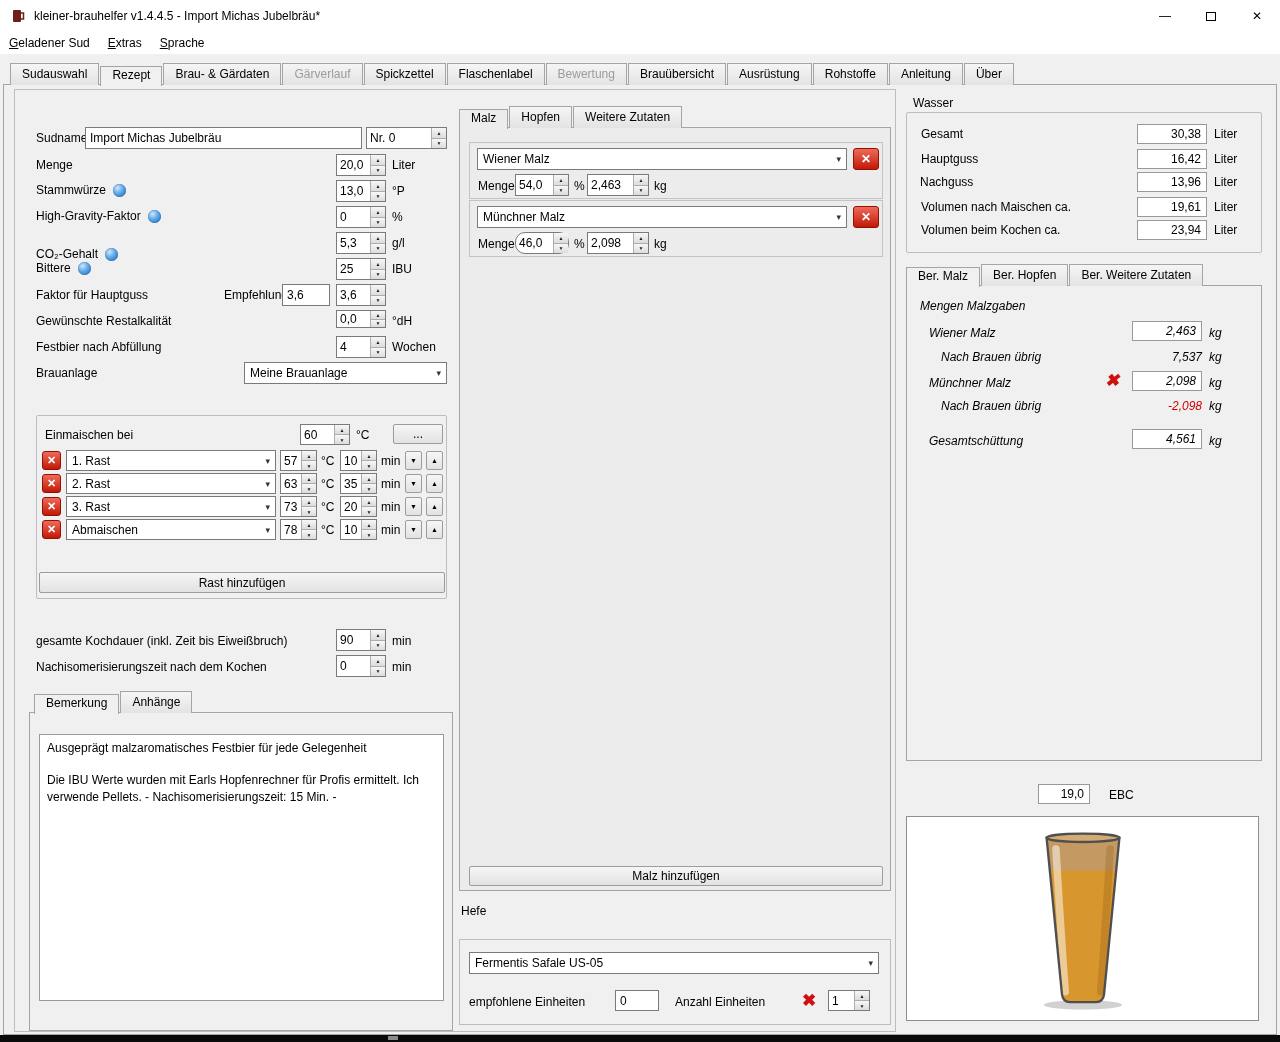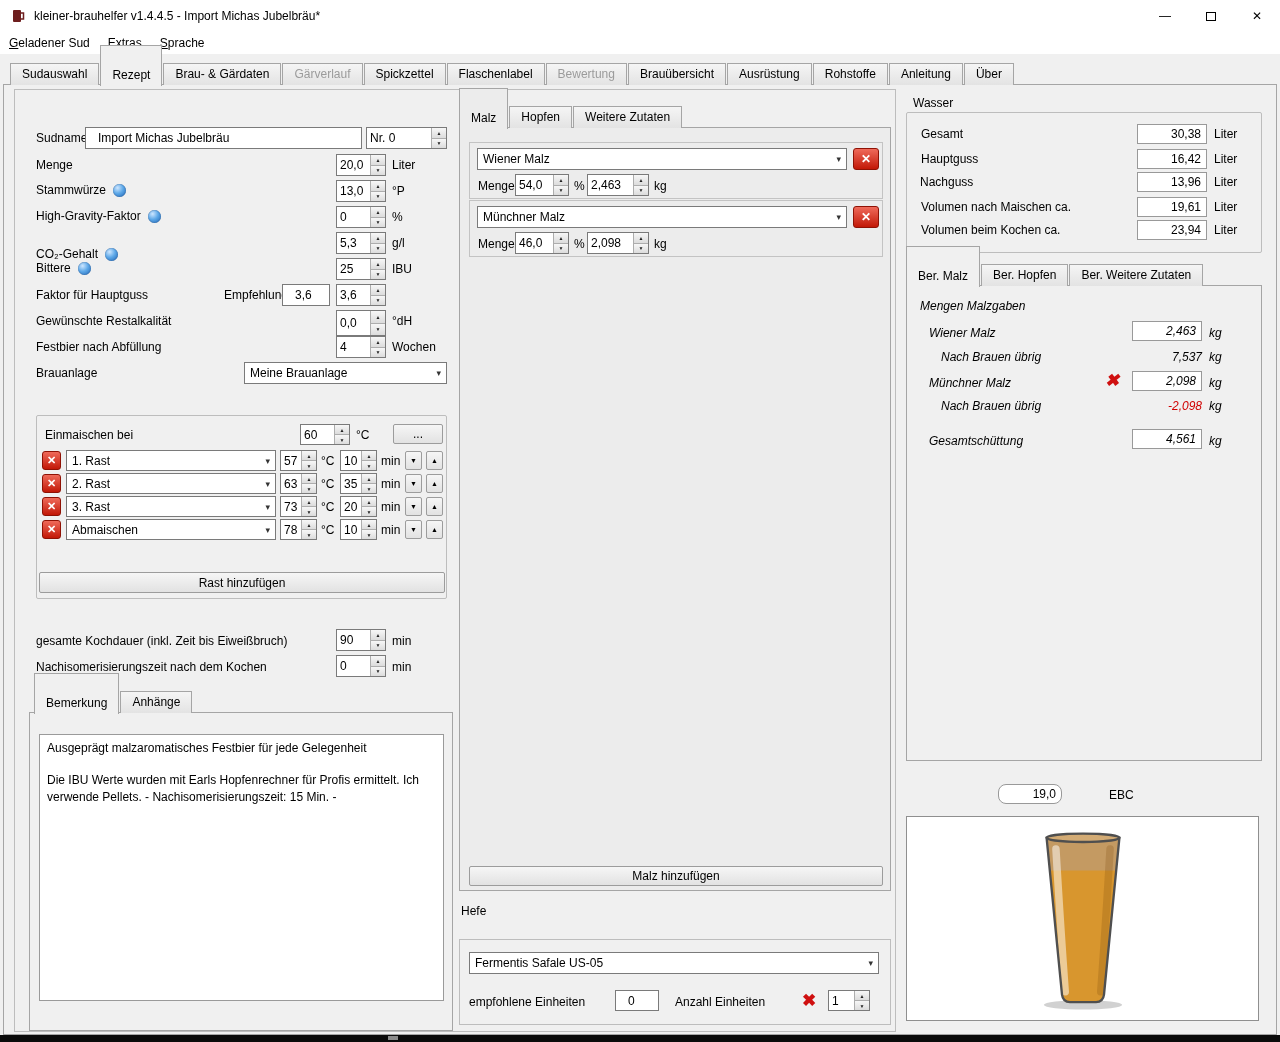--- a/index.html
+++ b/index.html
@@ -11,35 +11,35 @@
   .title-text { font-size:12px; }
   .win-controls { margin-left:auto; display:flex; height:32px; }
   .wbtn { width:46px; height:32px; display:flex; align-items:center; justify-content:center; font-size:12px; }
   .wbtn .maxbox { width:10px; height:9px; border:1px solid #000; display:block; }
 
   .menubar { position:absolute; left:0; top:32px; width:1280px; height:22px; background:#ffffff; display:flex; align-items:center; }
   .menu-item { padding:0 9px; height:22px; line-height:22px; }
 
   .tabs { position:absolute; display:flex; align-items:flex-end; z-index:3; }
   .tab { padding:3px 11px 4px; background:linear-gradient(#f5f5f5,#e3e3e3); border:1px solid #a5a5a5; border-bottom:none; margin-right:1px; white-space:nowrap; }
-  .tab.active { background:#f0f0f0; padding-top:22px; margin-bottom:-1px; z-index:4; }
+  .tab.active { background:#f0f0f0; padding-top:1px; margin-bottom:-1px; z-index:4; }
   .tab.disabled { color:#9b9b9b; }
   .tab.panelike { background:#ececec; }
 
   .page { position:absolute; left:3px; top:84px; width:1274px; height:951px; background:#f0f0f0; border:1px solid #a5a5a5; }
   .pane { position:absolute; background:#f0f0f0; border:1px solid #a5a5a5; z-index:1; }
   .frame { position:absolute; border:1px solid #bdbdbd; }
   .gbox { position:absolute; border:1px solid #bdbdbd; border-radius:2px; }
 
   .lbl { position:absolute; height:20px; line-height:20px; white-space:nowrap; }
   .lblrow { position:absolute; display:flex; align-items:center; height:22px; white-space:nowrap; }
   .globe { display:inline-block; width:13px; height:13px; border-radius:50%; margin-left:7px;
            background: radial-gradient(circle at 35% 30%, #cde6ff, #5da8e8 45%, #1c5fae 100%); box-shadow: inset 0 0 1px #0d3f7a; }
 
-  .tinput { position:absolute; border:1px solid #7a7a7a; background:#fff; padding:0 12px; font-size:12px; outline:none; }
+  .tinput { position:absolute; border:1px solid #7a7a7a; background:#fff; padding:0 4px; font-size:12px; outline:none; }
   .spin { position:absolute; display:flex; border:1px solid #7a7a7a; background:#fff; }
   .spin input { flex:1; min-width:0; border:0; outline:0; padding:0 3px; font-size:12px; background:transparent; }
   .sb { display:flex; flex-direction:column; width:15px; }
   .sb span { flex:1; display:flex; align-items:center; justify-content:center; font-size:5px; color:#222;
              background:linear-gradient(#f7f7f7,#dcdcdc); border-left:1px solid #adadad; }
   .sb span:first-child { border-bottom:1px solid #adadad; }
 
   .combo { position:absolute; display:flex; align-items:center; border:1px solid #7a7a7a; background:#fff; padding:0 5px; }
   .combo .ct { overflow:hidden; white-space:nowrap; }
   .combo .ca { margin-left:auto; font-size:9px; color:#333; padding-left:5px; }
@@ -179,21 +179,21 @@
   <input class="tinput" style="left: 278px; top: 199px; width: 48px; height: 22px;" value="3,6">
   <div class="spin" style="left:332px; top:199px; width:50px; height:22px;">
     <input value="3,6" style="">
     <span class="sb">
         <span>▲</span>
         <span>▼</span>
       </span>
   </div>
 
   <span class="lbl" style="left:32px; top:226px;">Gewünschte Restalkalität</span>
-  <div class="spin" style="left:332px; top:225px; width:50px; height:26px;">
+  <div class="spin" style="left:332px; top:225px; width:50px; height:18px;">
     <input value="0,0" style="">
     <span class="sb">
         <span>▲</span>
         <span>▼</span>
       </span>
   </div>
   <span class="lbl" style="left:388px; top:226px;">°dH</span>
 
   <span class="lbl" style="left:32px; top:252px;">Festbier nach Abfüllung</span>
   <div class="spin" style="left:332px; top:251px; width:50px; height:22px;">
@@ -384,21 +384,21 @@
       <span class="lbl" style="left:184px; top:33px;">kg</span>
     </div>
 
     <div class="frame" style="left:9px; top:72px; width:414px; height:57px; border-color:#c3c3c3;">
       <div class="combo" style="left:7px; top:5px; width:370px; height:22px;">
         <span class="ct">Münchner Malz</span>
         <span class="ca">▾</span>
       </div>
       <div class="xbtn" style="left:383px; top:5px; width:26px; height:22px; font-size:12px;">✕</div>
       <span class="lbl" style="left:8px; top:33px;">Menge</span>
-      <div class="spin" style="left:45px; top:31px; width:54px; height:22px;">
+      <div class="spin" style="left:45px; top:31px; width:54px; height:22px;border-radius:10px;">
         <input value="46,0" style="">
         <span class="sb">
             <span>▲</span>
             <span>▼</span>
           </span>
       </div>
       <span class="lbl" style="left:104px; top:33px;">%</span>
       <div class="spin" style="left:117px; top:31px; width:62px; height:22px;">
         <input value="2,098" style="">
         <span class="sb">
@@ -477,21 +477,21 @@
 
     <span class="lbl" style="left:34px; top:110px;">Nach Brauen übrig</span>
     <span class="plain neg" style="left:225px; top:111px; width:70px;">-2,098</span>
     <span class="lbl" style="left:302px; top:110px;">kg</span>
 
     <span class="lbl" style="left:22px; top:145px;">Gesamtschüttung</span>
     <div class="vbox" style="left:225px; top:143px; width:70px;">4,561</div>
     <span class="lbl" style="left:302px; top:145px;">kg</span>
   </div>
 
-  <div class="vbox" style="left:994px; top:699px; width:64px;border-radius:8px;">19,0</div>
+  <div class="vbox" style="left:1034px; top:699px; width:52px;">19,0</div>
   <span class="lbl" style="left:1105px; top:700px;">EBC</span>
 
   <div class="glasspanel" style="left:902px; top:731px; width:353px; height:205px;">
     <svg width="112" height="190" viewBox="0 0 120 200">
       <ellipse cx="60" cy="192" rx="42" ry="5" fill="rgba(0,0,0,0.18)"></ellipse>
       <path d="M21 13 L37.5 181 Q38.5 189 46 189 L74 189 Q81.5 189 82.5 181 L99 13 Z" fill="#d8962e"></path>
       <path d="M21 13 L99 13 L95.6 48 L24.4 48 Z" fill="#c49a62"></path>
       <path d="M31 25 Q36 110 41 178" stroke="rgba(255,255,255,0.5)" stroke-width="8" fill="none" stroke-linecap="round"></path>
       <path d="M89 25 Q84 110 79 178" stroke="rgba(120,70,10,0.22)" stroke-width="8" fill="none" stroke-linecap="round"></path>
       <path d="M21 13 L37.5 181 Q38.5 189 46 189 L74 189 Q81.5 189 82.5 181 L99 13 Z" fill="none" stroke="#4f4f4f" stroke-width="2.5"></path>

